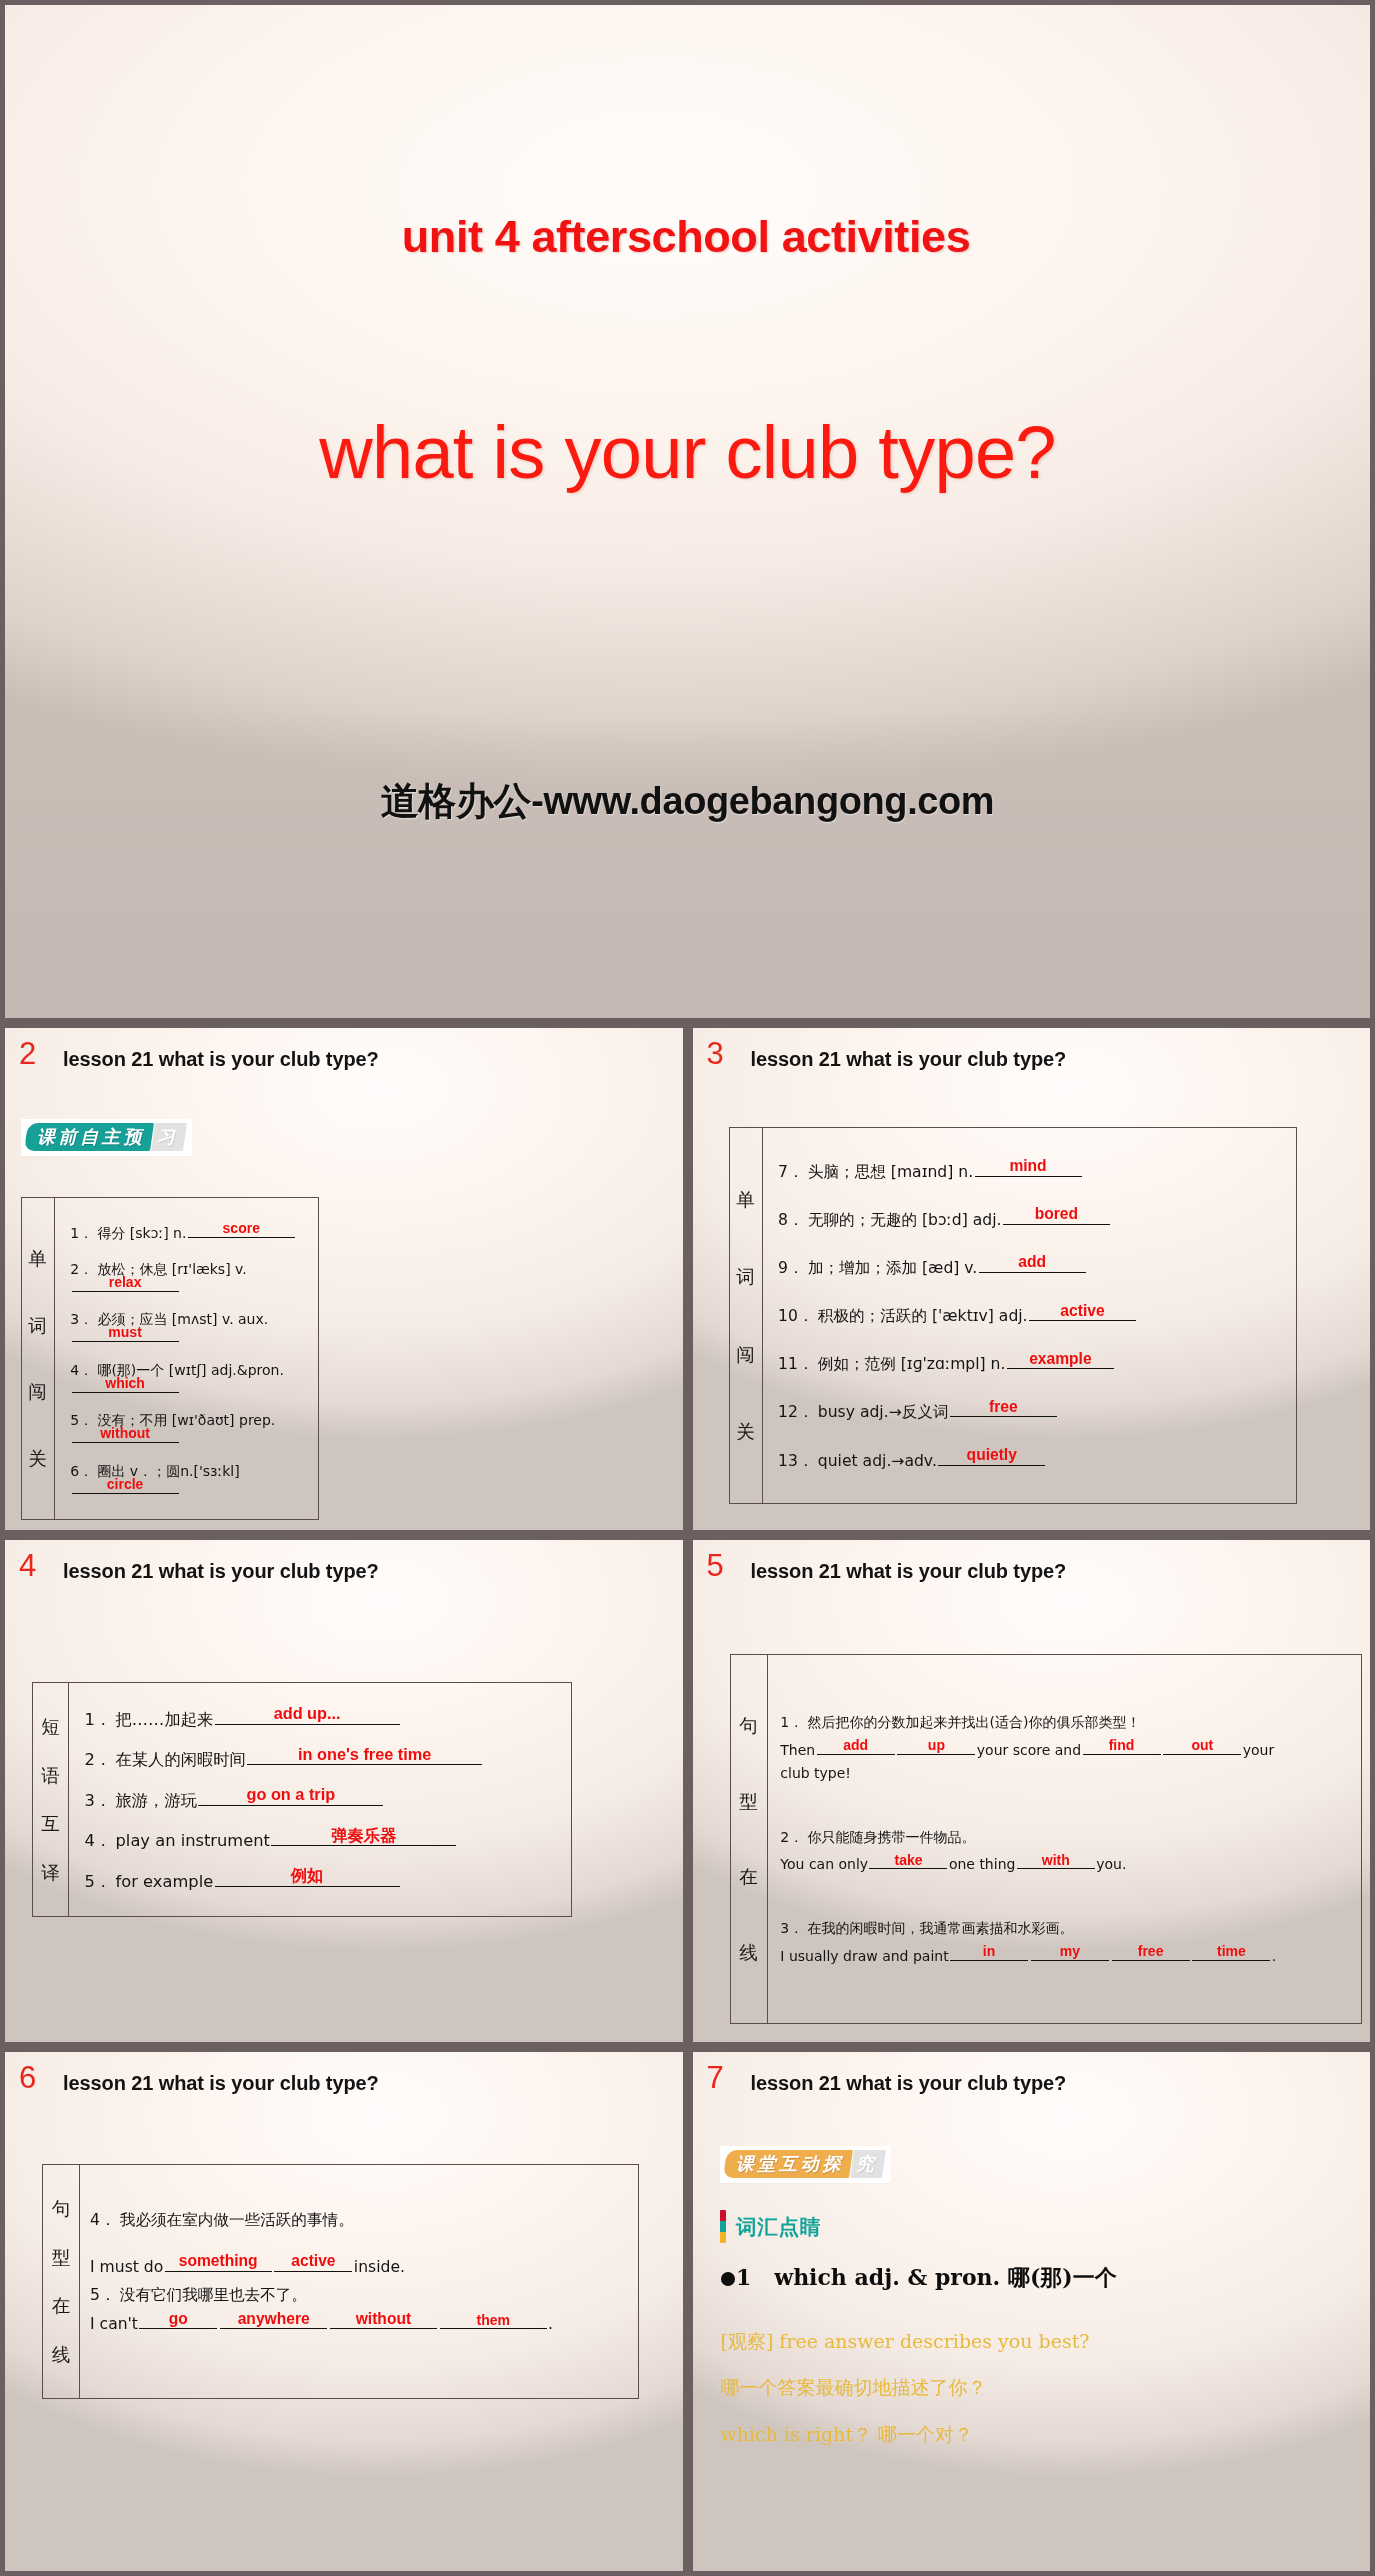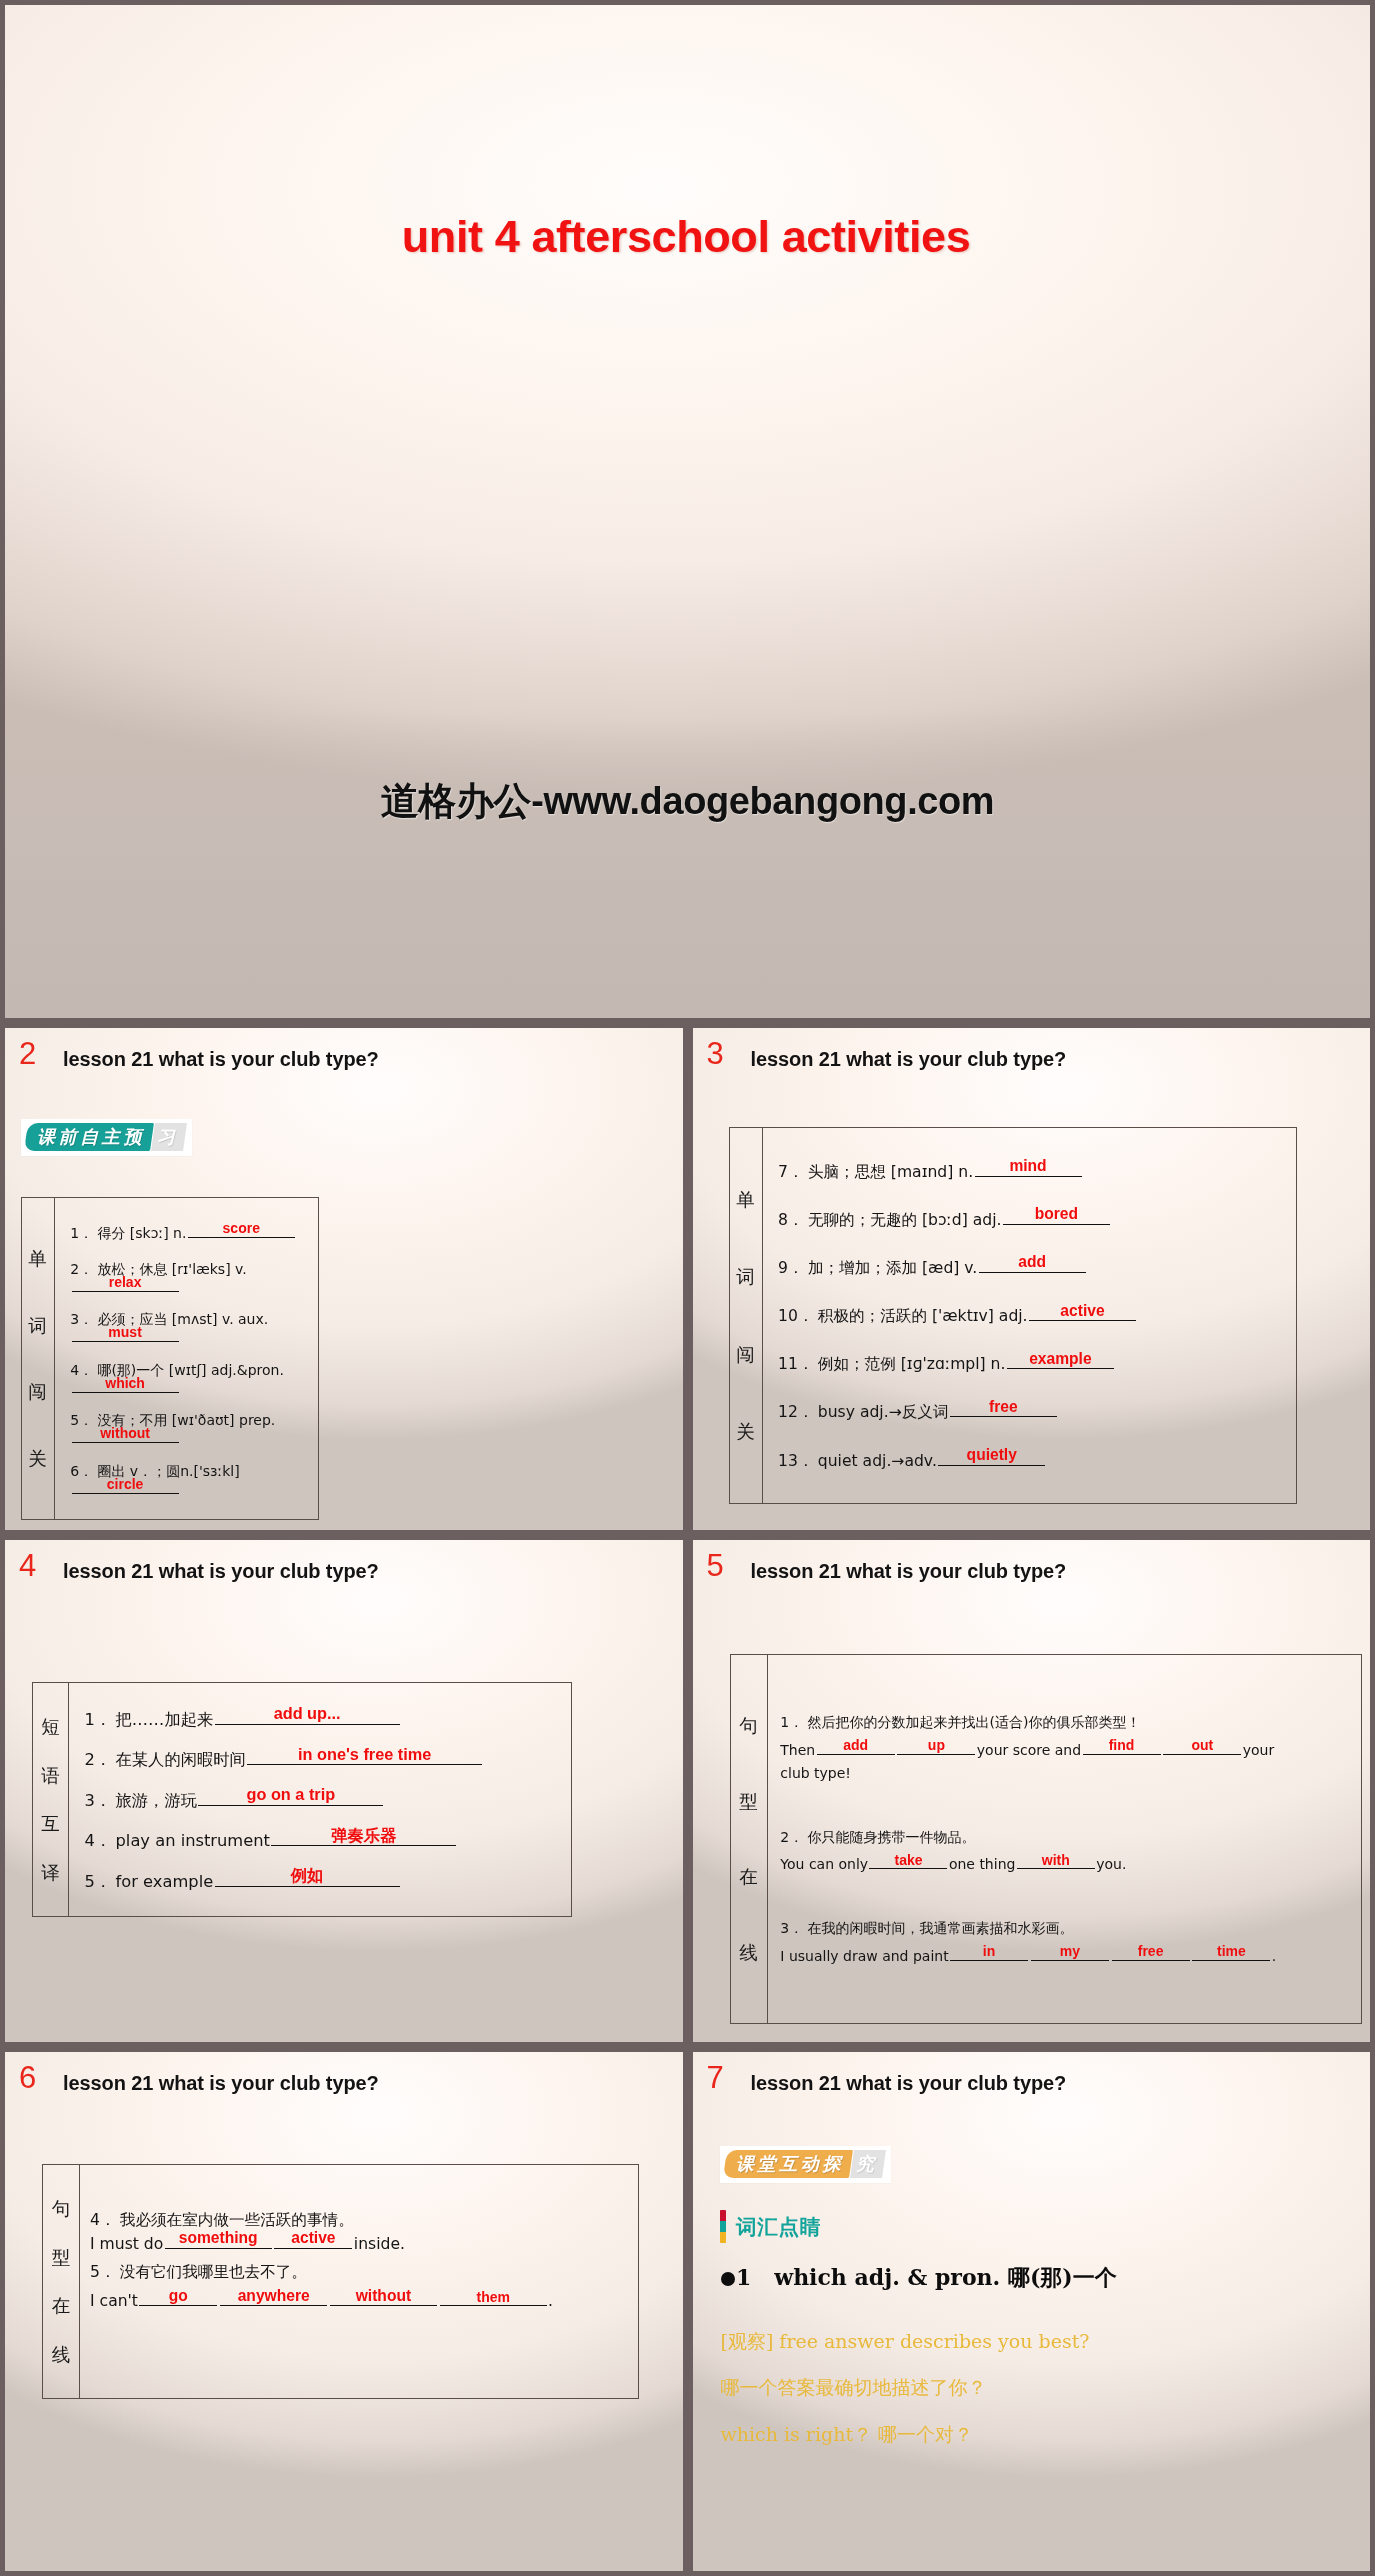--- a/index.html
+++ b/index.html
@@ -264,20 +264,21 @@
     white-space: nowrap;
   }
 </style>
 </head>
 <body>
 
 <div class="deck">
 
   <div class="hero">
     <div class="hero-unit">unit 4  afterschool activities</div>
+    <div class="hero-main">what is your club type?</div>
     <div class="hero-watermark">道格办公-www.daogebangong.com</div>
   </div>
 
   <div class="grid-row row-a">
 
     <div class="cell">
       <div class="slide-num">2</div>
       <div class="slide-head">lesson 21   what is your club type?</div>
 
       <div class="badge badge-teal" style="top:91px; left:15.6px;">
@@ -563,21 +564,21 @@
             <span>在</span>
             <span>线</span>
         </div>
         <div class="tbl-body" style="padding:11.4px 8.5px 11.4px 10px; justify-content:flex-start; gap:10px;">
 
           <div style="margin-top:36px;">
             <div class="row-line" style="font-size:15.6px;">
               <span class="idx">4．</span>
               <span class="cn">我必须在室内做一些活跃的事情。</span>
             </div>
-            <div class="row-line" style="font-size:15.6px; margin-top:2px;">
+            <div class="row-line" style="font-size:15.6px; margin-top:25px;">
               <span>I must do </span>
               <span class="blank w-md">
                   <span class="ans" style="font-size:15.6px;">something</span>
                 </span>
               <span class="blank w-sm">
                   <span class="ans" style="font-size:15.6px;">active</span>
                 </span>
               <span> inside.</span>
             </div>
           </div>

